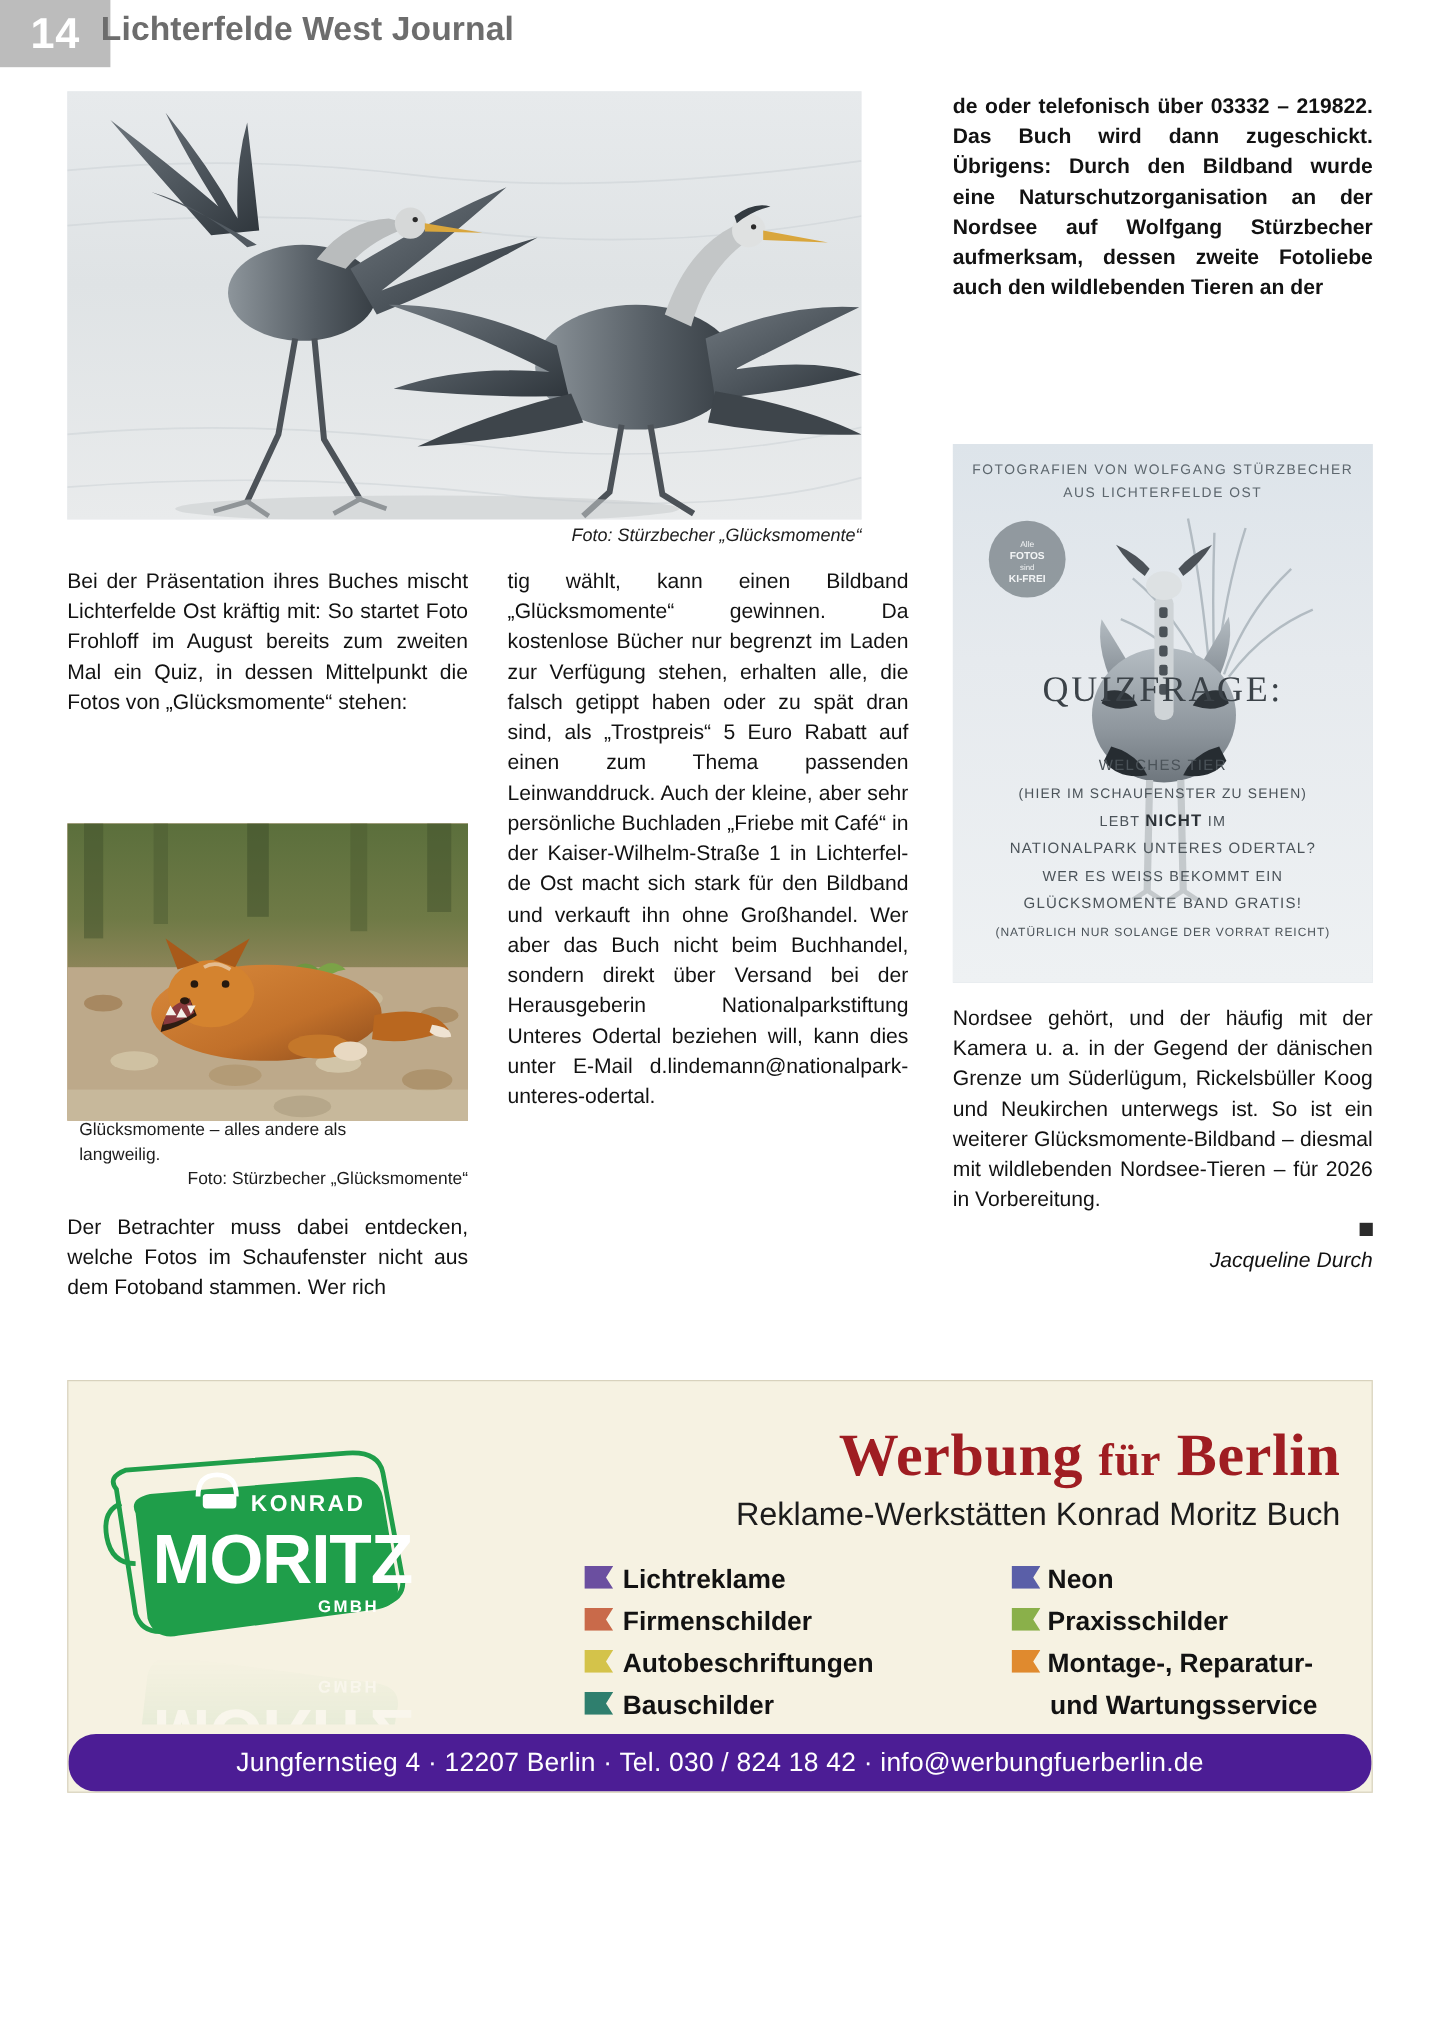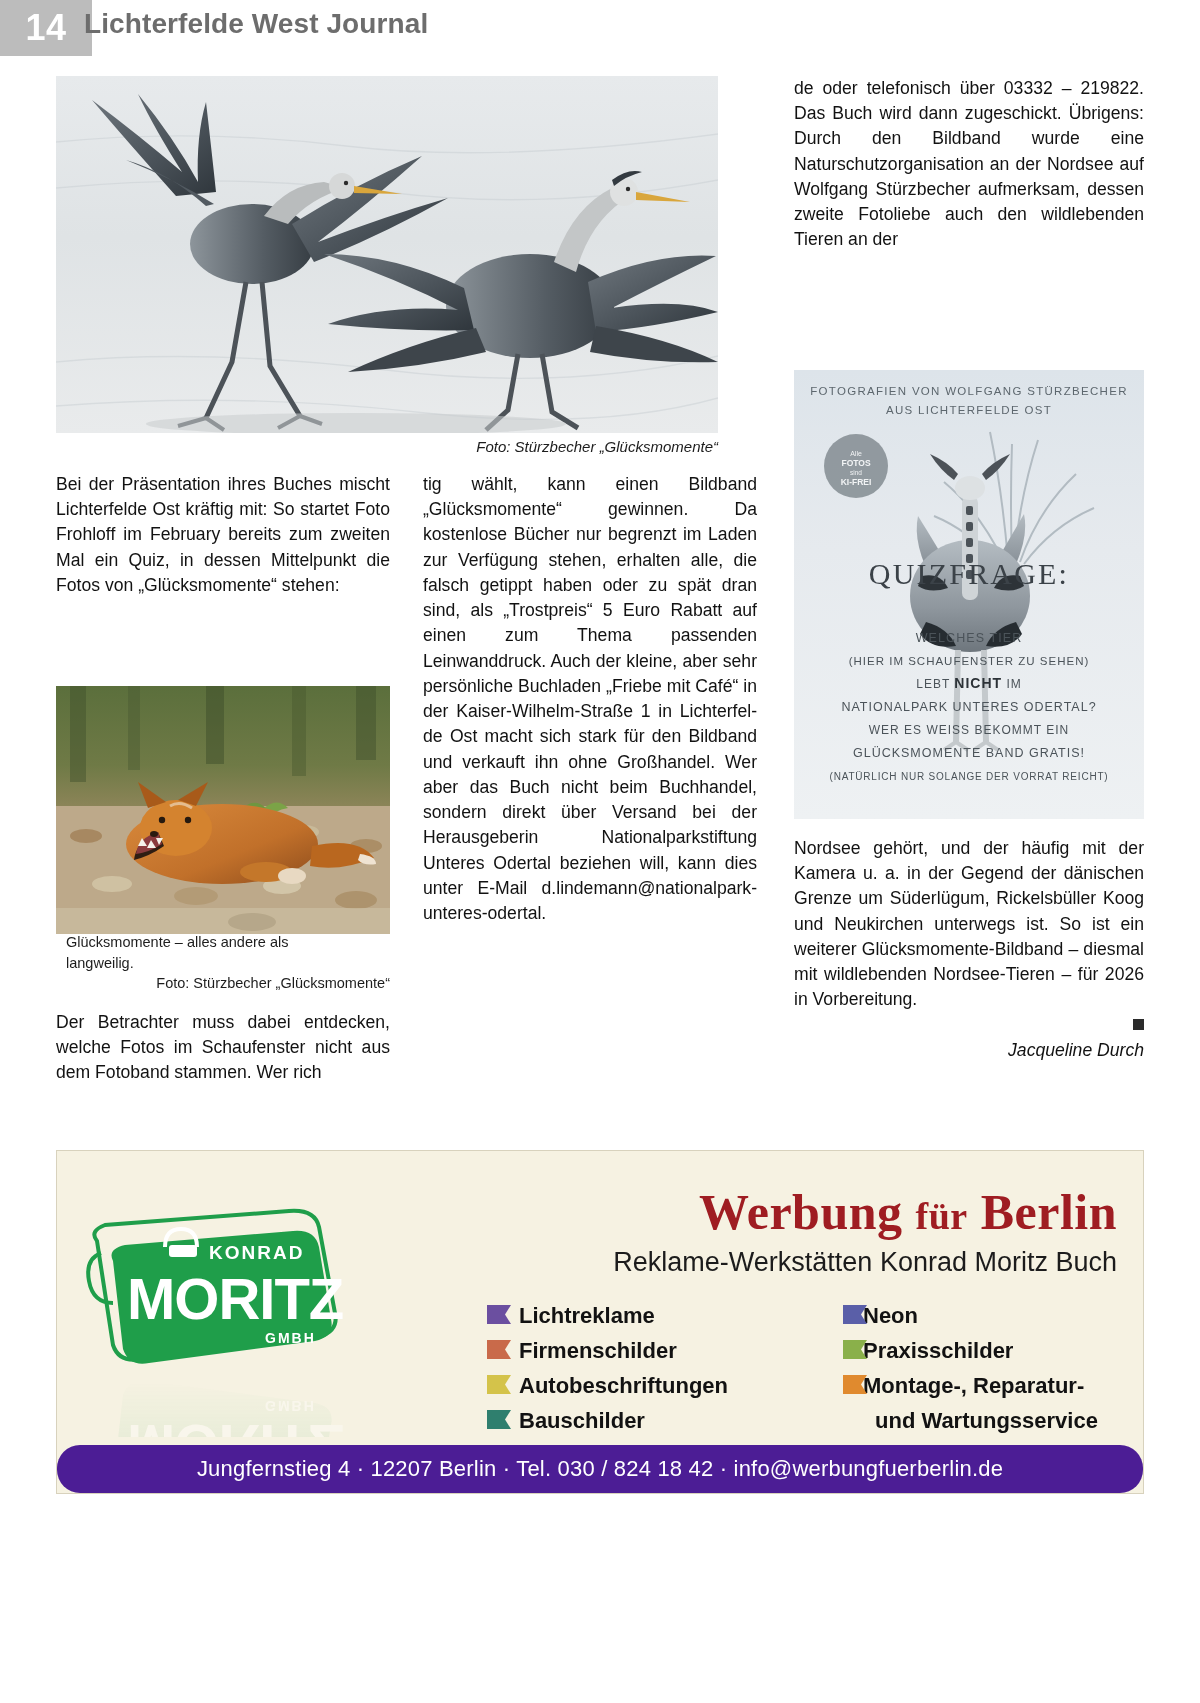--- a/index.html
+++ b/index.html
@@ -56,21 +56,21 @@
     position: absolute; left: 794px; top: 370px; width: 350px; height: 449px;
     overflow: hidden; background: #dfe5ea;
   }
   .quiz-poster svg { display:block; width:100%; height:100%; }
 
   
   .col { position: absolute; font-size: 17.6px; line-height: 1.435; color: #121212;
          text-align: justify; text-justify: inter-word; hyphens: manual; }
   .col p { margin: 0; }
 
-  #col-right-top { left: 794px; top: 76px; width: 350px; }
+  #col-right-top { left: 794px; top: 76px; width: 350px; font-weight: bold; }
   #col-left { left: 56px; top: 472px; width: 334px; }
   #col-left-2 { left: 56px; top: 1010px; width: 334px; }
   #col-mid { left: 423px; top: 472px; width: 334px; }
   #col-right-bottom { left: 794px; top: 836px; width: 350px; }
 
   .byline { display:block; text-align: right; font-style: italic; }
   .endmark {
     display:inline-block; width: 11px; height: 11px;
     background: #2b2b2b; vertical-align: 1px; margin-left: 4px;
   }
@@ -101,21 +101,21 @@
   .ad-list { list-style: none; }
   .ad-list li {
     position: relative; padding-left: 32px; margin-bottom: 9px;
     font-size: 22px; font-weight: 700; color: #121212; white-space: nowrap;
     font-family: "Liberation Sans", sans-serif;
   }
   .ad-list li .bullet {
     position: absolute; left: 0; top: 2px; width: 24px; height: 19px; display:block;
   }
   .ad-list li .bullet svg { display:block; width:100%; height:100%; }
-  .ad-list.col2 li { padding-left: 20px; }
+  .ad-list.col2 li { padding-left: 30px; }
   .ad-list.col2 li.noicon { padding-left: 32px; }
 
   .ad-footer {
     position: absolute; left: 0; bottom: 0; width: 100%; height: 48px;
     background: #4c1d95; color: #ffffff; display: flex; align-items: center; justify-content: center;
     font-size: 22px; letter-spacing: .2px; white-space: nowrap; border-radius: 23px;
   }
 </style>
 </head>
 <body>
@@ -357,21 +357,21 @@
         <text x="175" y="410" font-size="10" letter-spacing=".8">(NATÜRLICH NUR SOLANGE DER VORRAT REICHT)</text>
       </g>
     </svg>
   </div>
 
   <div class="col" id="col-right-top">
     <p>de oder telefonisch über 03332 – 219822. Das Buch wird dann zugeschickt. Übrigens: Durch den Bildband wurde eine Naturschutzorgani­sation an der Nordsee auf Wolf­gang Stürzbecher aufmerksam, dessen zweite Fotoliebe auch den wildlebenden Tieren an der</p>
   </div>
 
   <div class="col" id="col-left">
-    <p>Bei der Präsentation ihres Bu­ches mischt Lichterfelde Ost kräftig mit: So startet Foto Frohloff im February bereits zum zweiten Mal ein Quiz, in dessen Mittelpunkt die Fotos von „Glücksmomente“ stehen:</p>
+    <p>Bei der Präsentation ihres Bu­ches mischt Lichterfelde Ost kräftig mit: So startet Foto Frohloff im August bereits zum zweiten Mal ein Quiz, in dessen Mittelpunkt die Fotos von „Glücksmomente“ stehen:</p>
   </div>
 
   <div class="col" id="col-left-2">
     <p>Der Betrachter muss dabei entdecken, welche Fotos im Schaufenster nicht aus dem Fotoband stammen. Wer rich­</p>
   </div>
 
   <div class="col" id="col-mid">
     <p>tig wählt, kann einen Bildband „Glücksmomente“ gewinnen. Da kostenlose Bücher nur begrenzt im Laden zur Verfügung stehen, erhalten alle, die falsch getippt haben oder zu spät dran sind, als „Trostpreis“ 5 Euro Rabatt auf einen zum Thema passenden Leinwanddruck. Auch der kleine, aber sehr persönliche Buchladen „Friebe mit Café“ in der Kaiser-Wilhelm-Straße 1 in Lichterfel­de Ost macht sich stark für den Bildband und verkauft ihn ohne Großhandel. Wer aber das Buch nicht beim Buchhandel, sondern direkt über Versand bei der Herausgeberin Nationalparkstiftung Unteres Odertal beziehen will, kann dies unter E-Mail d.lindemann@nationalpark-unteres-odertal.</p>
   </div>
 

